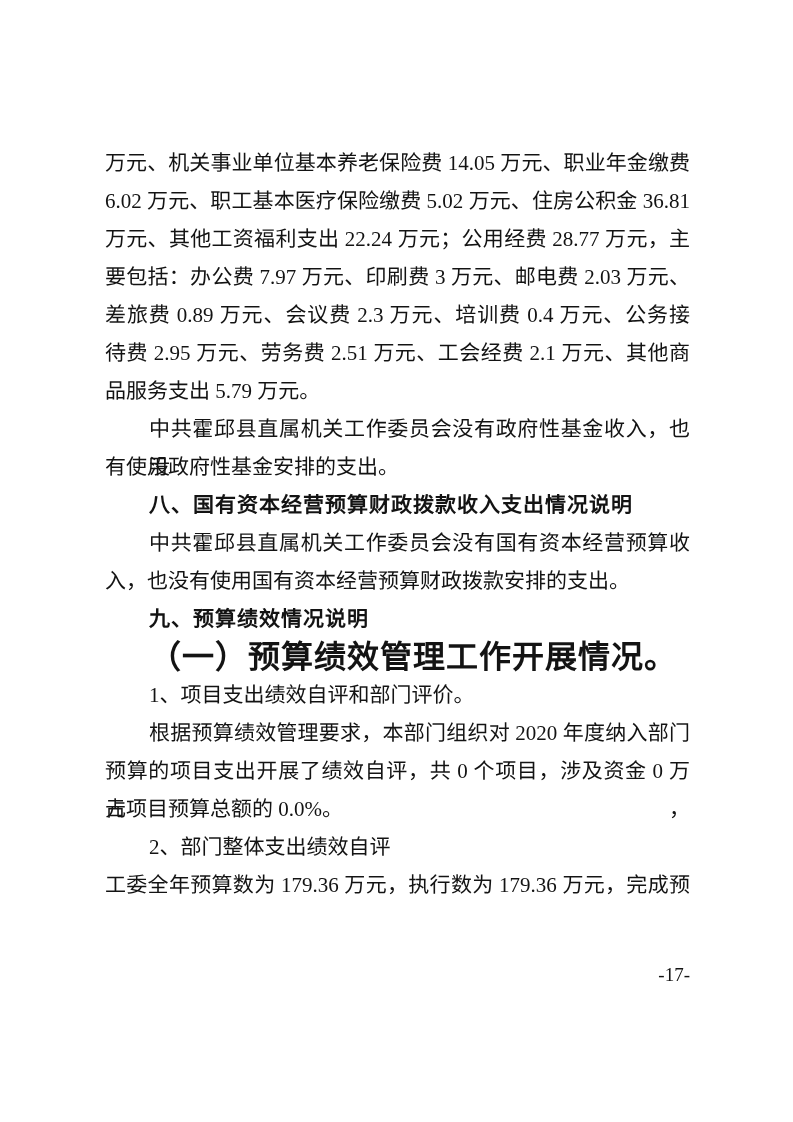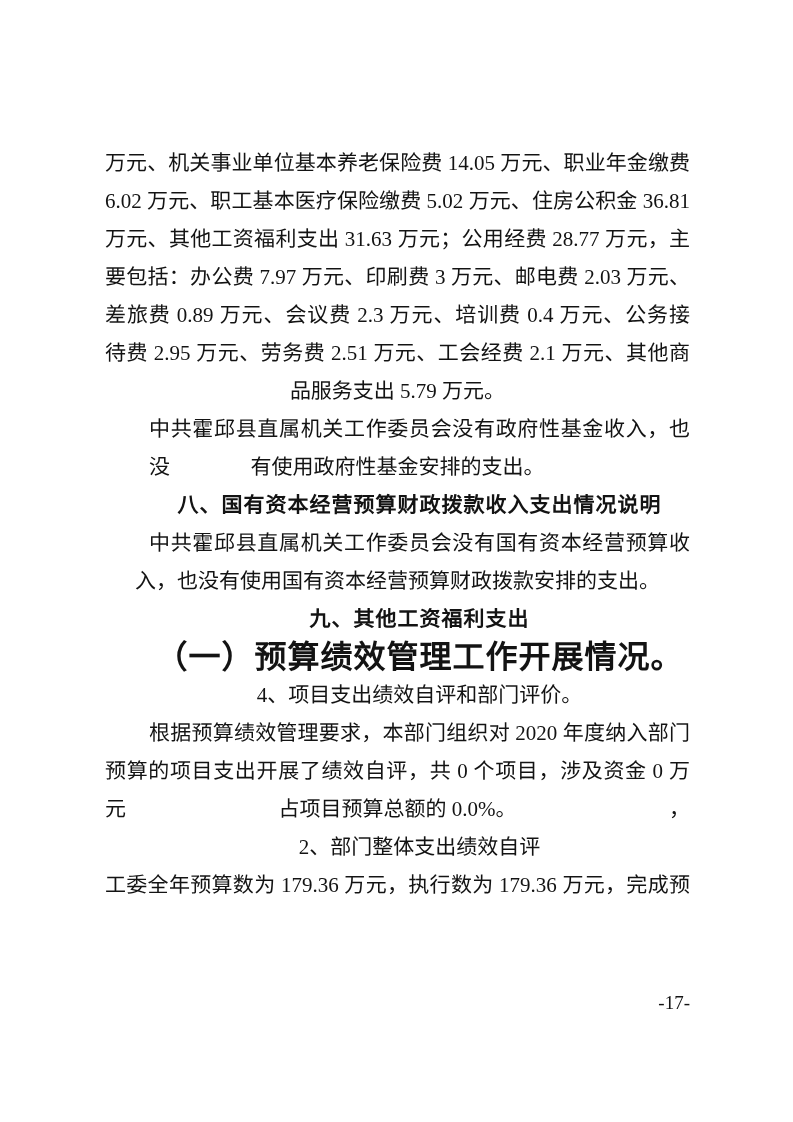--- a/index.html
+++ b/index.html
@@ -19,21 +19,21 @@
   .content {
     position: absolute;
     left: 105px;
     top: 144px;
     width: 585px;
   }
   .ln {
     height: 38px;
     line-height: 38px;
     font-size: 21px;
-    text-align: center;
+    text-align: left;
     white-space: normal;
   }
   
   .j {
     text-align: justify;
     text-align-last: justify;
   }
   
   .i {
     padding-left: 44px;
@@ -47,50 +47,50 @@
   
   .hl {
     font-family: "Liberation Sans", "DejaVu Sans", sans-serif;
     font-weight: bold;
     font-size: 32px;
     letter-spacing: 1px;
   }
   .page-number {
     position: absolute;
     left: 105px;
-    top: 984px;
+    top: 956px;
     width: 585px;
     height: 38px;
     line-height: 38px;
     font-size: 19px;
     text-align: right;
     font-family: "Liberation Serif", "DejaVu Serif", serif;
     color: #131313;
   }
 </style>
 </head>
 <body>
 
 <div class="page">
   <div class="content">
     <div class="ln j">万元、机关事业单位基本养老保险费 14.05 万元、职业年金缴费</div>
     <div class="ln j">6.02 万元、职工基本医疗保险缴费 5.02 万元、住房公积金 36.81</div>
-    <div class="ln j">万元、其他工资福利支出 31.63 万元；公用经费 28.77 万元，主</div>
+    <div class="ln j">万元、其他工资福利支出 22.24 万元；公用经费 28.77 万元，主</div>
     <div class="ln j">要包括：办公费 7.97 万元、印刷费 3 万元、邮电费 2.03 万元、</div>
     <div class="ln j">差旅费 0.89 万元、会议费 2.3 万元、培训费 0.4 万元、公务接</div>
     <div class="ln j">待费 2.95 万元、劳务费 2.51 万元、工会经费 2.1 万元、其他商</div>
     <div class="ln">品服务支出 5.79 万元。</div>
     <div class="ln j i">中共霍邱县直属机关工作委员会没有政府性基金收入，也没</div>
     <div class="ln">有使用政府性基金安排的支出。</div>
     <div class="ln h i">八、国有资本经营预算财政拨款收入支出情况说明</div>
     <div class="ln j i">中共霍邱县直属机关工作委员会没有国有资本经营预算收</div>
     <div class="ln">入，也没有使用国有资本经营预算财政拨款安排的支出。</div>
-    <div class="ln h i">九、其他工资福利支出</div>
+    <div class="ln h i">九、预算绩效情况说明</div>
     <div class="ln hl i">（一）预算绩效管理工作开展情况。</div>
-    <div class="ln i">4、项目支出绩效自评和部门评价。</div>
+    <div class="ln i">1、项目支出绩效自评和部门评价。</div>
     <div class="ln j i">根据预算绩效管理要求，本部门组织对 2020 年度纳入部门</div>
     <div class="ln j">预算的项目支出开展了绩效自评，共 0 个项目，涉及资金 0 万元，</div>
     <div class="ln">占项目预算总额的 0.0%。</div>
     <div class="ln i">2、部门整体支出绩效自评</div>
     <div class="ln j">工委全年预算数为 179.36 万元，执行数为 179.36 万元，完成预</div>
   </div>
   <div class="page-number">-17-</div>
 </div>
 
 </body></html>

